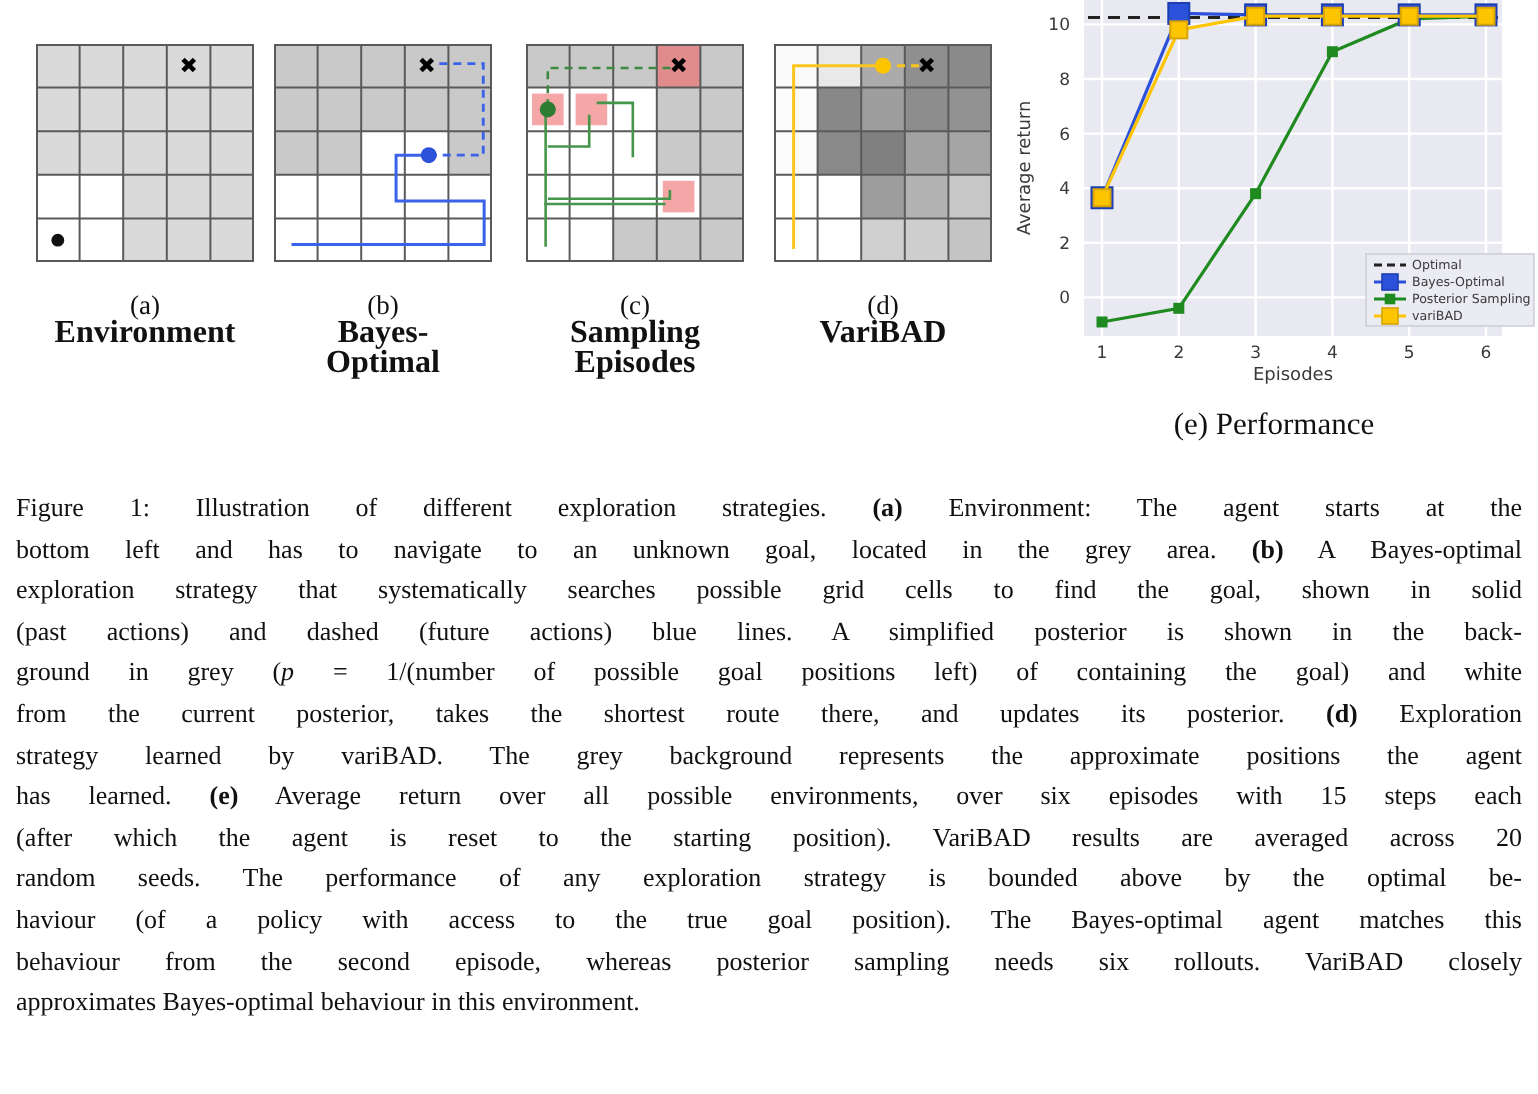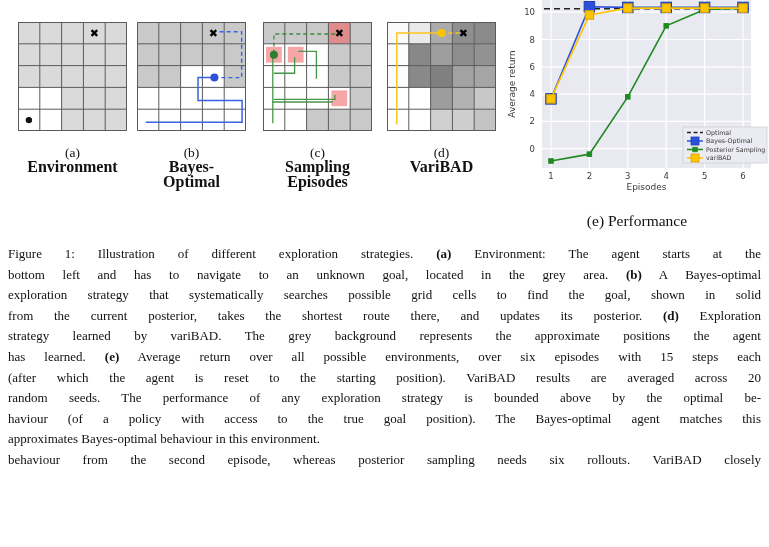--- a/index.html
+++ b/index.html
@@ -3,21 +3,21 @@
 <meta charset="utf-8">
 <style>
   html,body{margin:0;padding:0;background:#ffffff;}
   #figure{position:relative;width:769px;height:547px;background:#ffffff;overflow:hidden;
           font-family:"Liberation Serif",serif;color:#111;}
   .panel{position:absolute;top:0;width:109px;}
   .panel svg{display:block;margin-top:22px;}
   .panel-tag{margin-top:14px;text-align:center;font-size:13.5px;line-height:15px;}
   .panel-label{text-align:center;font-size:16px;line-height:14.5px;font-weight:bold;}
   #chart-svg{position:absolute;left:505px;top:0;}
-  #chart-caption{position:absolute;left:505px;top:212px;width:264px;text-align:center;
+  #chart-caption{position:absolute;left:505px;top:204px;width:264px;text-align:center;
                  font-size:15.5px;}
   #caption{position:absolute;left:8px;top:244px;width:753px;font-size:13px;line-height:20.6px;}
   .caption-line{text-align:justify;text-align-last:justify;white-space:normal;}
   .caption-line.last{text-align-last:left;}
   .chart-text{font-family:"DejaVu Sans",sans-serif;fill:#3a3a3a;}
 </style>
 </head>
 <body>
 
 <div id="figure">
@@ -305,22 +305,24 @@
         <line x1="182" y1="158" x2="198" y2="158" stroke="#fdc500" stroke-width="1.5" stroke-dasharray="none"></line>
         <rect x="186" y="154" width="8" height="8" fill="#fdc500" stroke="#d9a400" stroke-width="0.8"></rect>
         <text x="201" y="160.2" font-size="6.3" class="chart-text">variBAD</text>
       </g>
     </svg>
   <div id="chart-caption">(e) Performance</div>
   <div id="caption">
       <div class="caption-line">Figure 1: Illustration of different exploration strategies. <b>(a)</b> Environment: The agent starts at the</div>
       <div class="caption-line">bottom left and has to navigate to an unknown goal, located in the grey area. <b>(b)</b> A Bayes-optimal</div>
       <div class="caption-line">exploration strategy that systematically searches possible grid cells to find the goal, shown in solid</div>
+      <div class="caption-line">(past actions) and dashed (future actions) blue lines. A simplified posterior is shown in the back-</div>
+      <div class="caption-line">ground in grey (<i>p</i> = 1/(number of possible goal positions left) of containing the goal) and white</div>
       <div class="caption-line">from the current posterior, takes the shortest route there, and updates its posterior. <b>(d)</b> Exploration</div>
       <div class="caption-line">strategy learned by variBAD. The grey background represents the approximate positions the agent</div>
       <div class="caption-line">has learned. <b>(e)</b> Average return over all possible environments, over six episodes with 15 steps each</div>
       <div class="caption-line">(after which the agent is reset to the starting position). VariBAD results are averaged across 20</div>
       <div class="caption-line">random seeds. The performance of any exploration strategy is bounded above by the optimal be-</div>
       <div class="caption-line">haviour (of a policy with access to the true goal position). The Bayes-optimal agent matches this</div>
+      <div class="caption-line">behaviour from the second episode, whereas posterior sampling needs six rollouts. VariBAD closely</div>
       <div class="caption-line last">approximates Bayes-optimal behaviour in this environment.</div>
-      <div class="caption-line">behaviour from the second episode, whereas posterior sampling needs six rollouts. VariBAD closely</div>
     </div>
 </div>
 
 </body></html>

